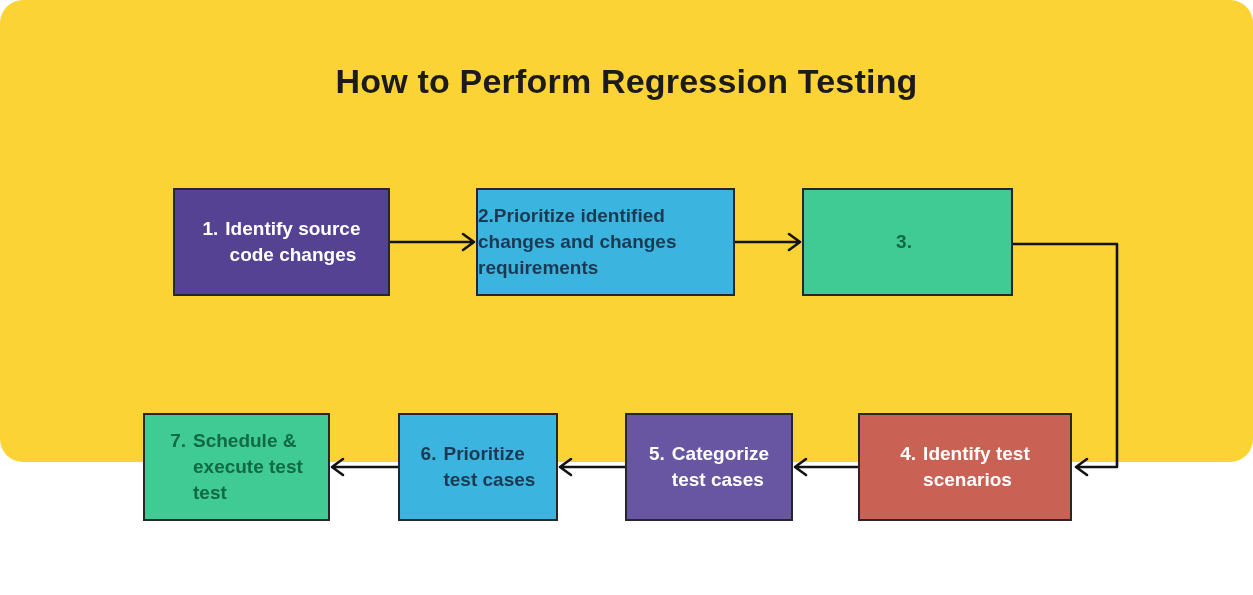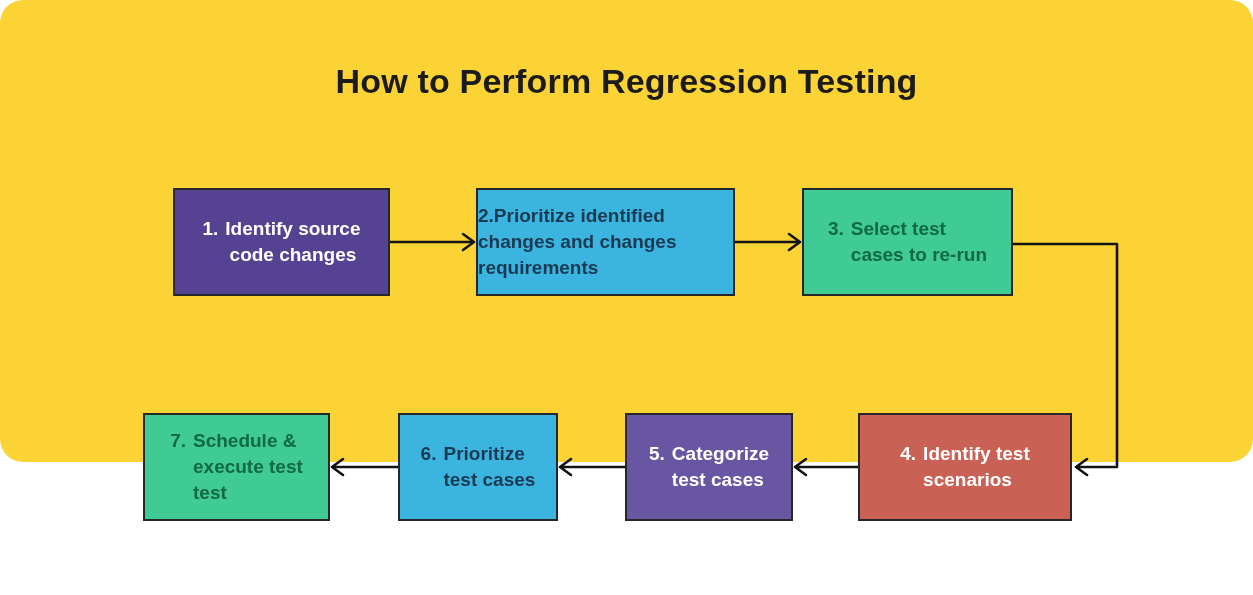--- a/index.html
+++ b/index.html
@@ -97,24 +97,20 @@
         <div>2.Prioritize identified</div>
         <div>changes and changes</div>
         <div>requirements</div>
       </div>
     </div>
   </div>
 
   <div class="box b3" style="background: rgb(63, 203, 147); color: rgb(17, 105, 69);">
     <div class="inner">
       <span class="num">3.</span>
-      <div class="lines">
-        <div>Select test</div>
-        <div>cases to re-run</div>
-      </div>
     </div>
   </div>
 
   <div class="box b4" style="background: rgb(201, 97, 85); color: rgb(255, 255, 255);">
     <div class="inner">
       <span class="num">4.</span>
       <div class="lines">
         <div>Identify test</div>
         <div>scenarios</div>
       </div>

